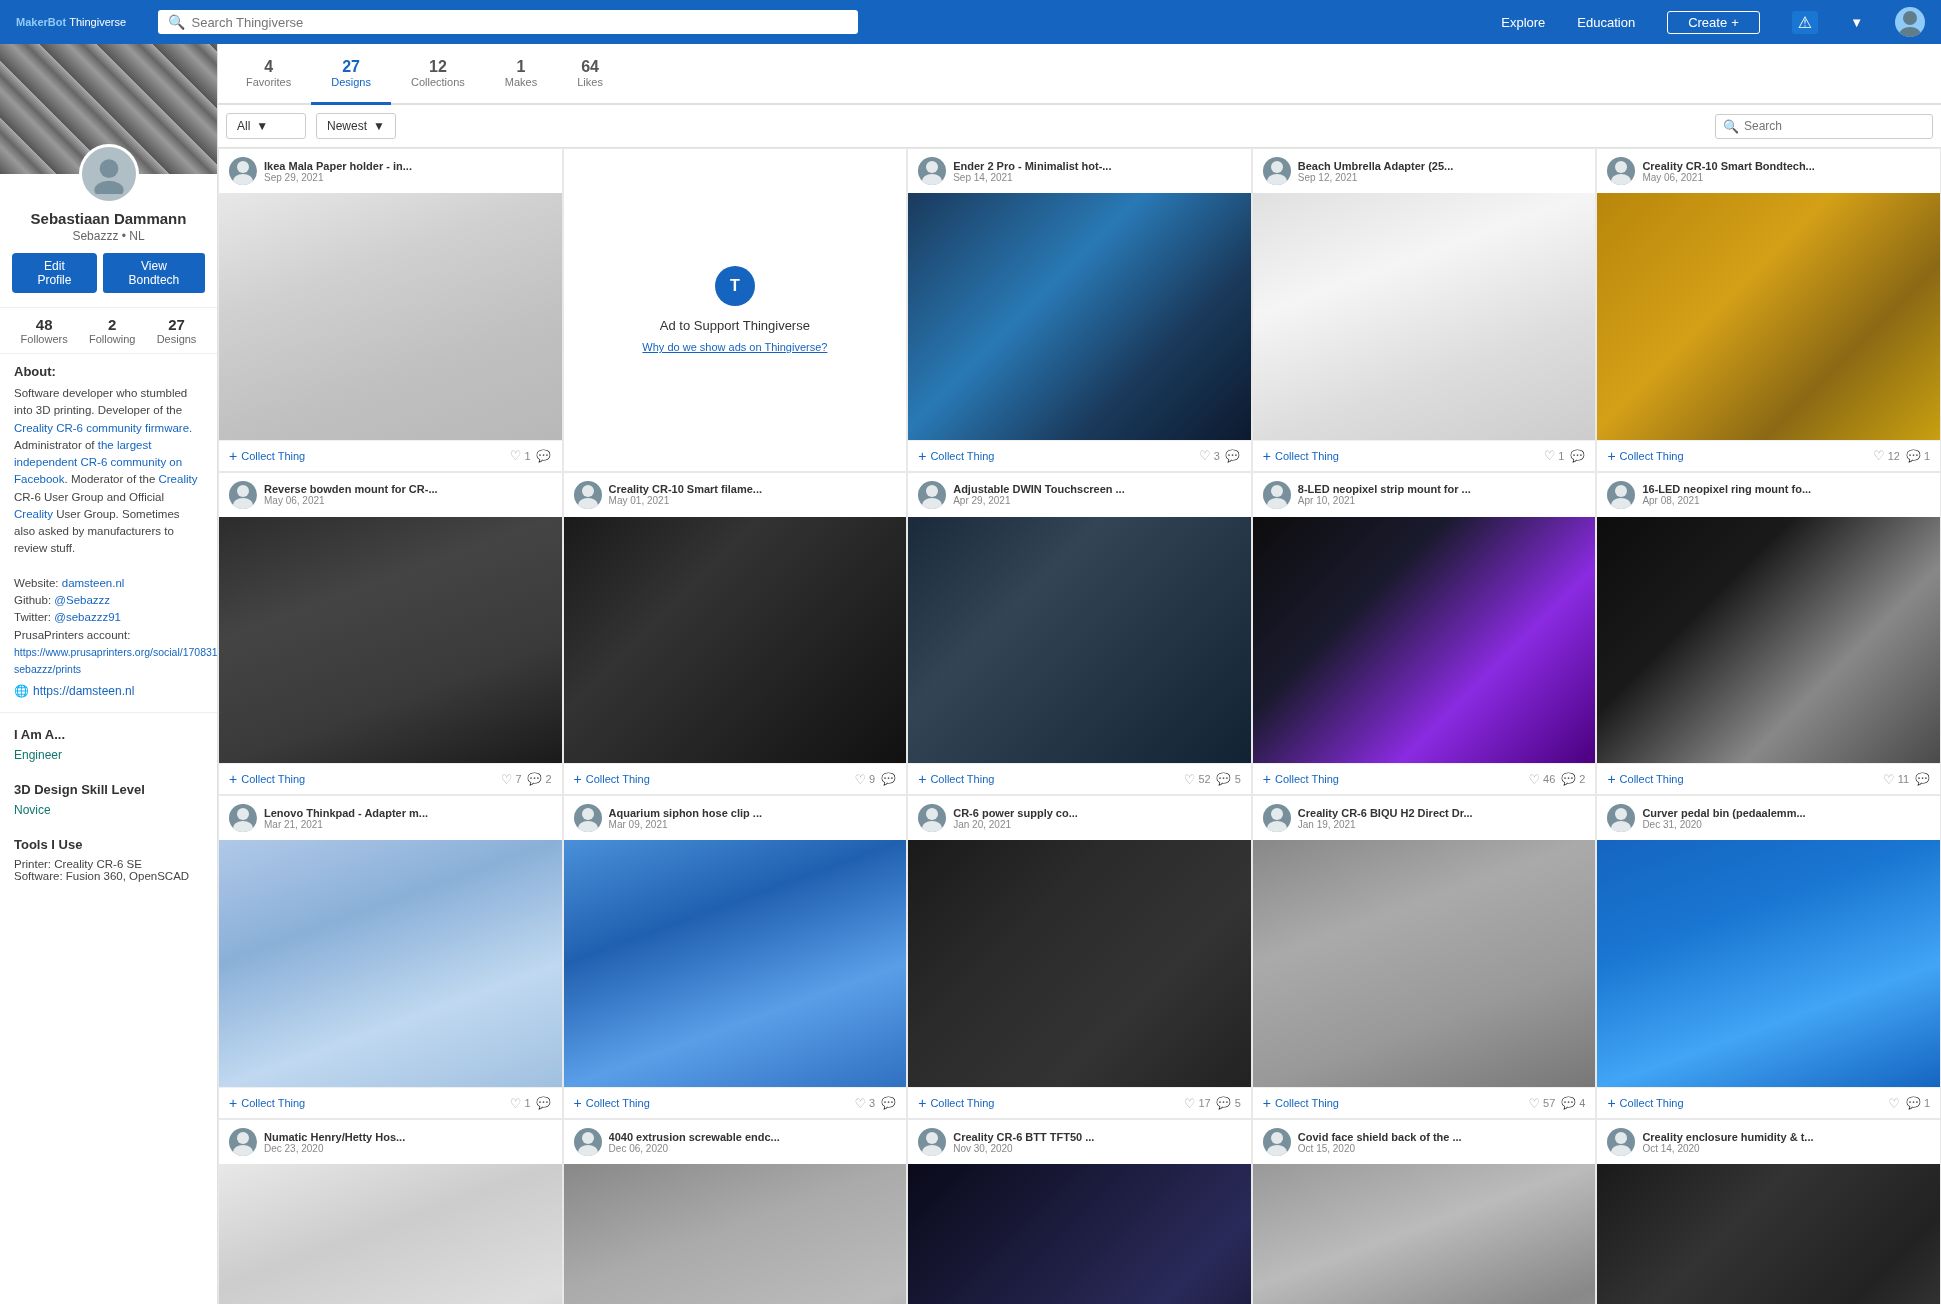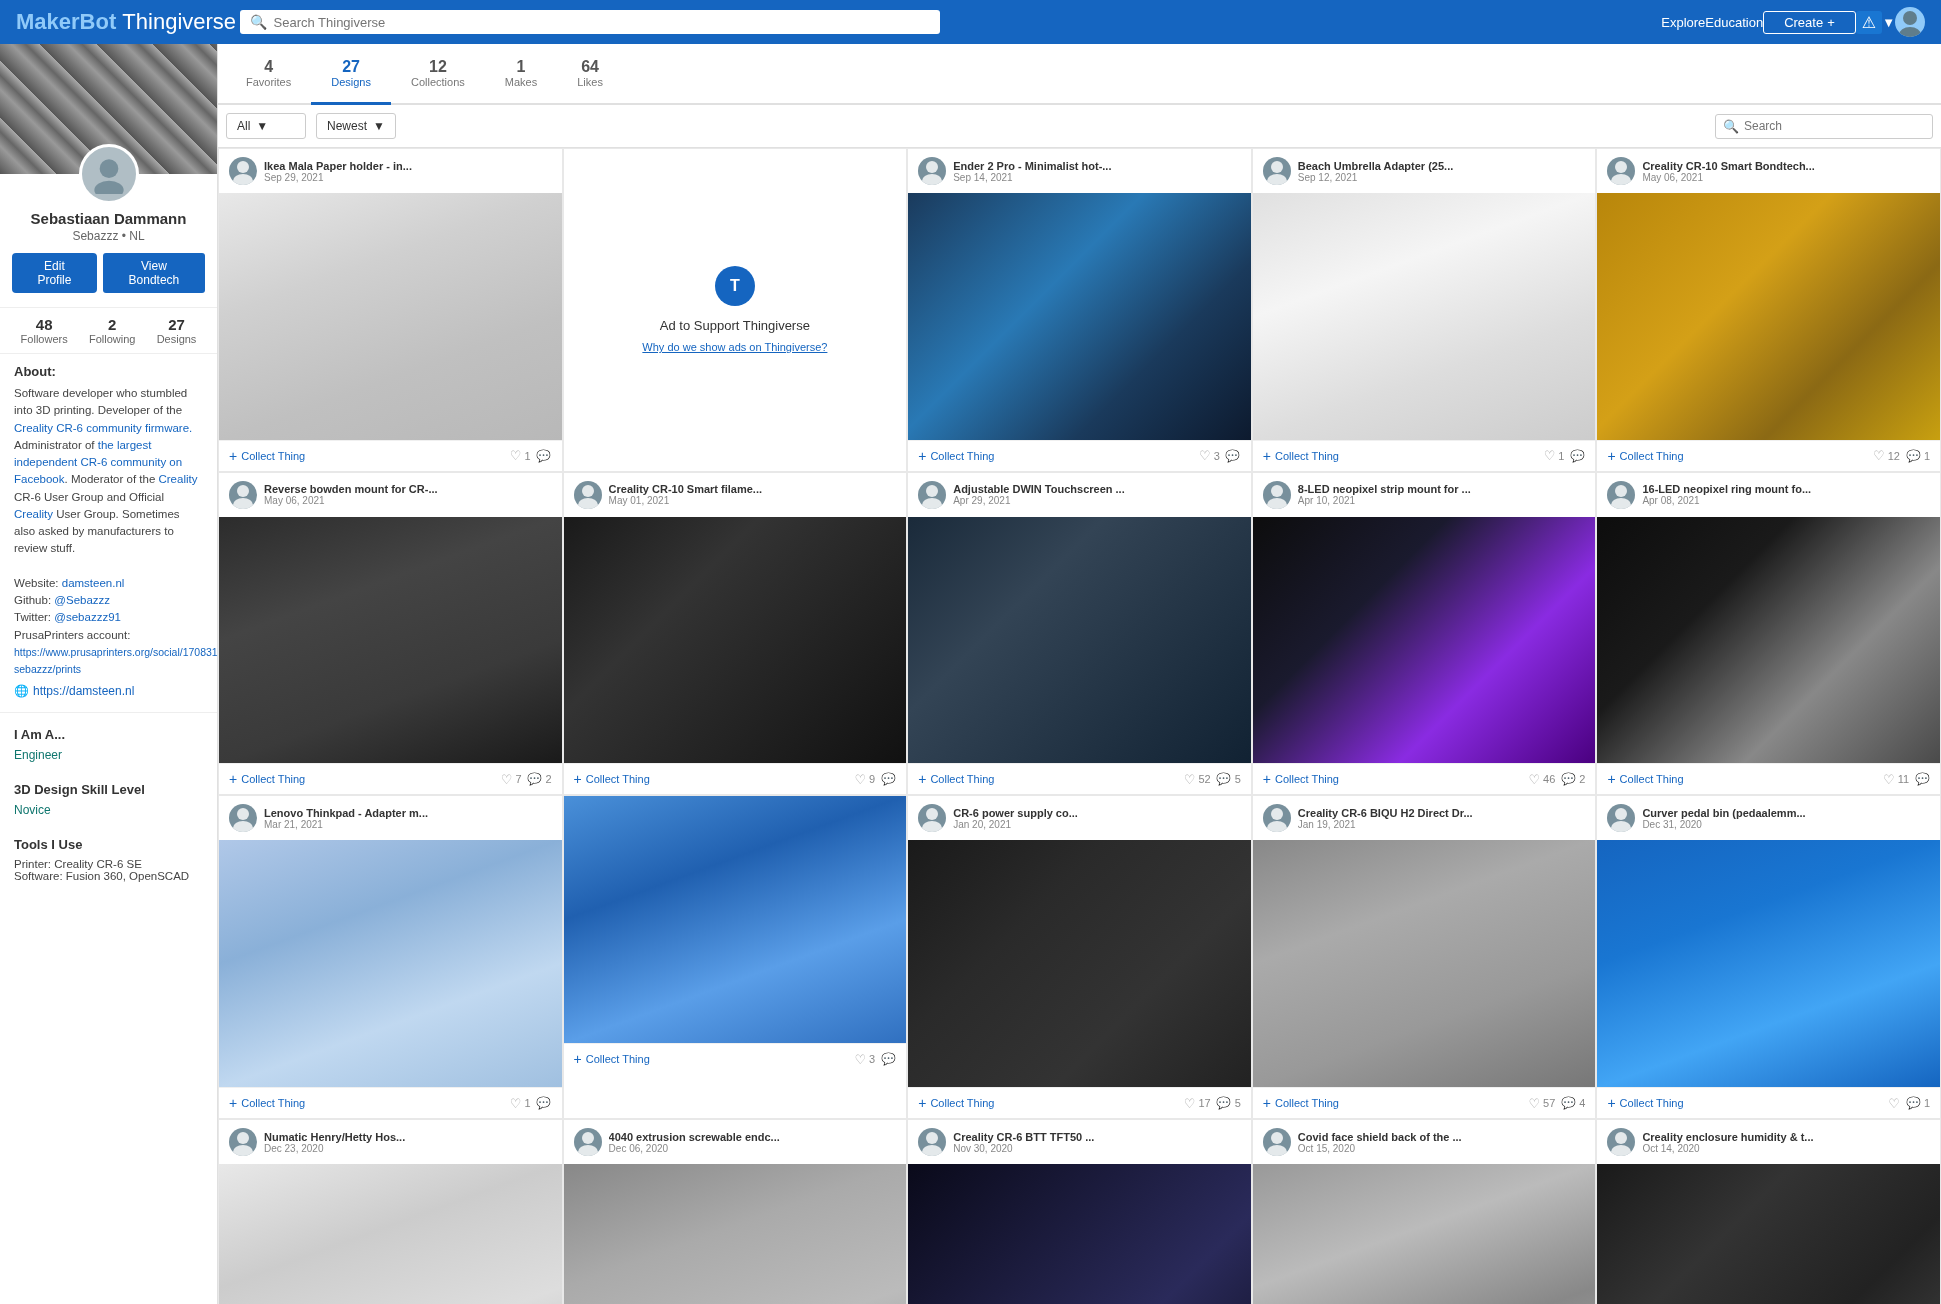--- a/index.html
+++ b/index.html
@@ -4,31 +4,31 @@
   <style>
     * { box-sizing: border-box; margin: 0; padding: 0; }
     body { font-family: Arial, sans-serif; font-size: 13px; background: #f5f5f5; color: #333; }
 
     
     .nav {
       display: flex; align-items: center;
       background: #1565c0; height: 44px; padding: 0 16px;
       position: fixed; top: 0; left: 0; right: 0; z-index: 100;
     }
-    .nav-logo { color: #fff; font-size: 22px; font-weight: bold; white-space: nowrap; margin-right: 4px; }
+    .nav-logo { color: #fff; font-size: 11px; font-weight: bold; white-space: nowrap; margin-right: 32px; }
     .nav-logo span { color: #90caf9; }
     .nav-search {
       display: flex; align-items: center; background: #fff;
       border-radius: 3px; padding: 4px 10px; flex: 1; max-width: 700px;
     }
     .nav-search input {
       border: none; outline: none; font-size: 13px; width: 100%; background: transparent;
     }
     .nav-search-icon { color: #999; margin-right: 6px; font-size: 14px; }
-    .nav-right { margin-left: auto; display: flex; align-items: center; gap: 0; }
+    .nav-right { margin-left: auto; display: flex; align-items: center; gap: 32px; }
     .nav-right a { color: #fff; text-decoration: none; font-size: 13px; }
     .nav-create {
       background: transparent; border: 1px solid #fff; color: #fff;
       padding: 3px 20px; border-radius: 3px; cursor: pointer; font-size: 13px;
       display: flex; align-items: center; gap: 4px;
     }
     .nav-avatar { width: 30px; height: 30px; border-radius: 50%; background: #90caf9; overflow: hidden; }
     .nav-bell {
       color: #fff; font-size: 16px; cursor: pointer;
       background: #1976d2; border-radius: 3px; padding: 2px 6px;
@@ -653,20 +653,32 @@
           <span class="heart-icon">♡</span>
           <span>1</span>
         </div>
         <div class="comment-area">
           <span class="comment-icon">💬</span>
 
         </div>
       </div>
     </div>
         <div class="card">
+      <div class="card-header">
+        <div class="card-avatar" style="background:#78909c">
+          <svg viewBox="0 0 28 28" width="28" height="28">
+                <circle cx="14" cy="10" r="6" fill="#fff" opacity="0.8"></circle>
+                <ellipse cx="14" cy="24" rx="10" ry="7" fill="#fff" opacity="0.8"></ellipse>
+              </svg>
+        </div>
+        <div class="card-title-wrap">
+          <div class="card-title">Aquarium siphon hose clip ...</div>
+          <div class="card-date">Mar 09, 2021</div>
+        </div>
+      </div>
       <div class="img-sim">
         <div class="img-sim-inner img-aquarium"></div>
       </div>
       <div class="card-footer">
         <button class="collect-btn">
           <span class="plus">+</span>
           <span>Collect Thing</span>
         </button>
         <div class="like-area">
           <span class="heart-icon">♡</span>

